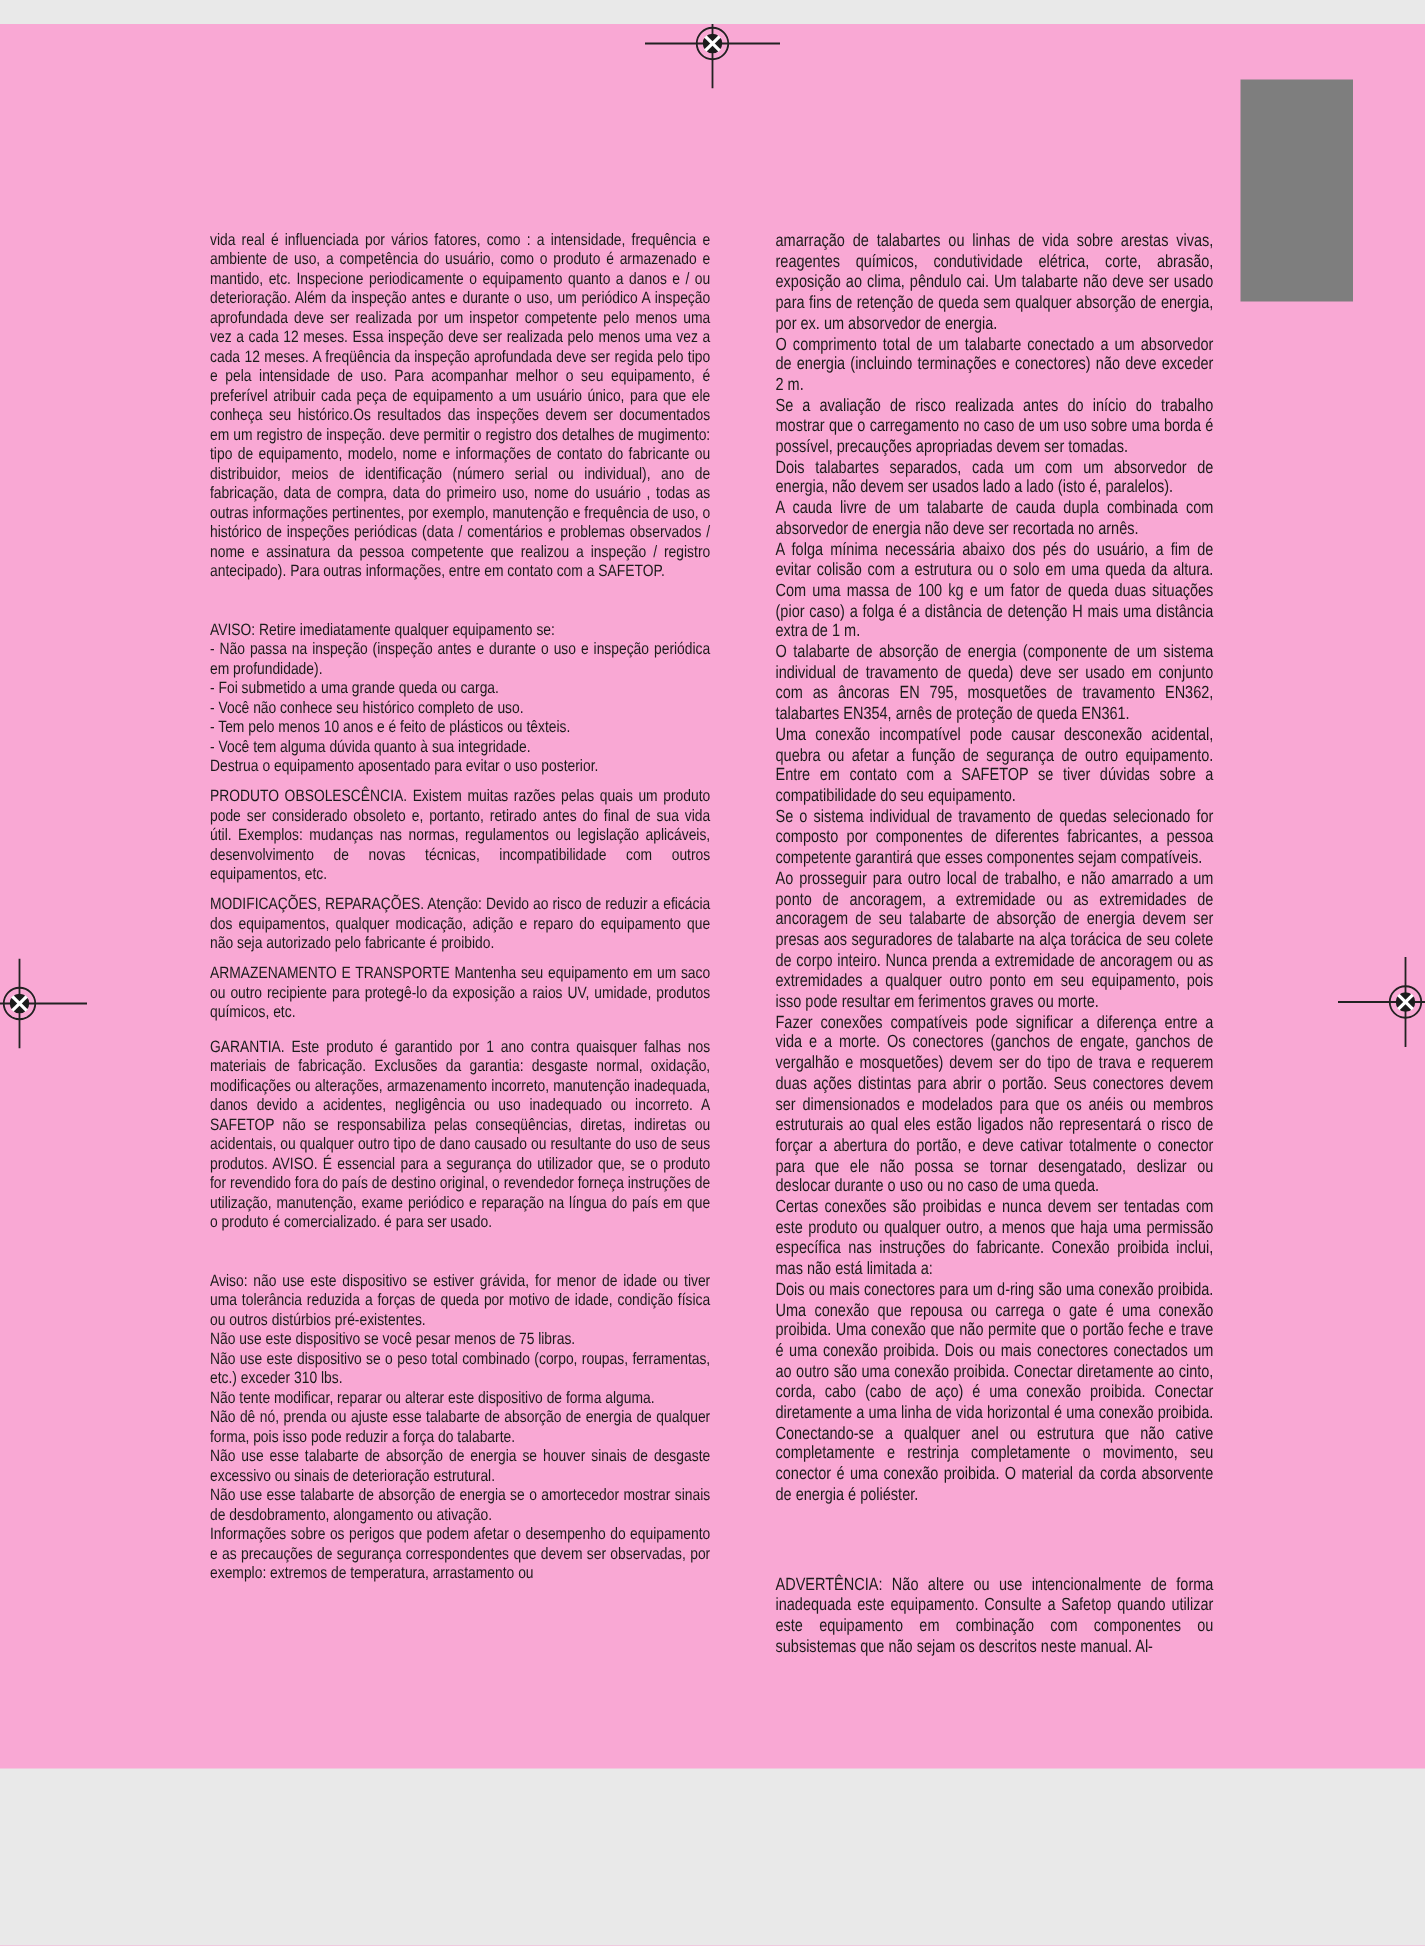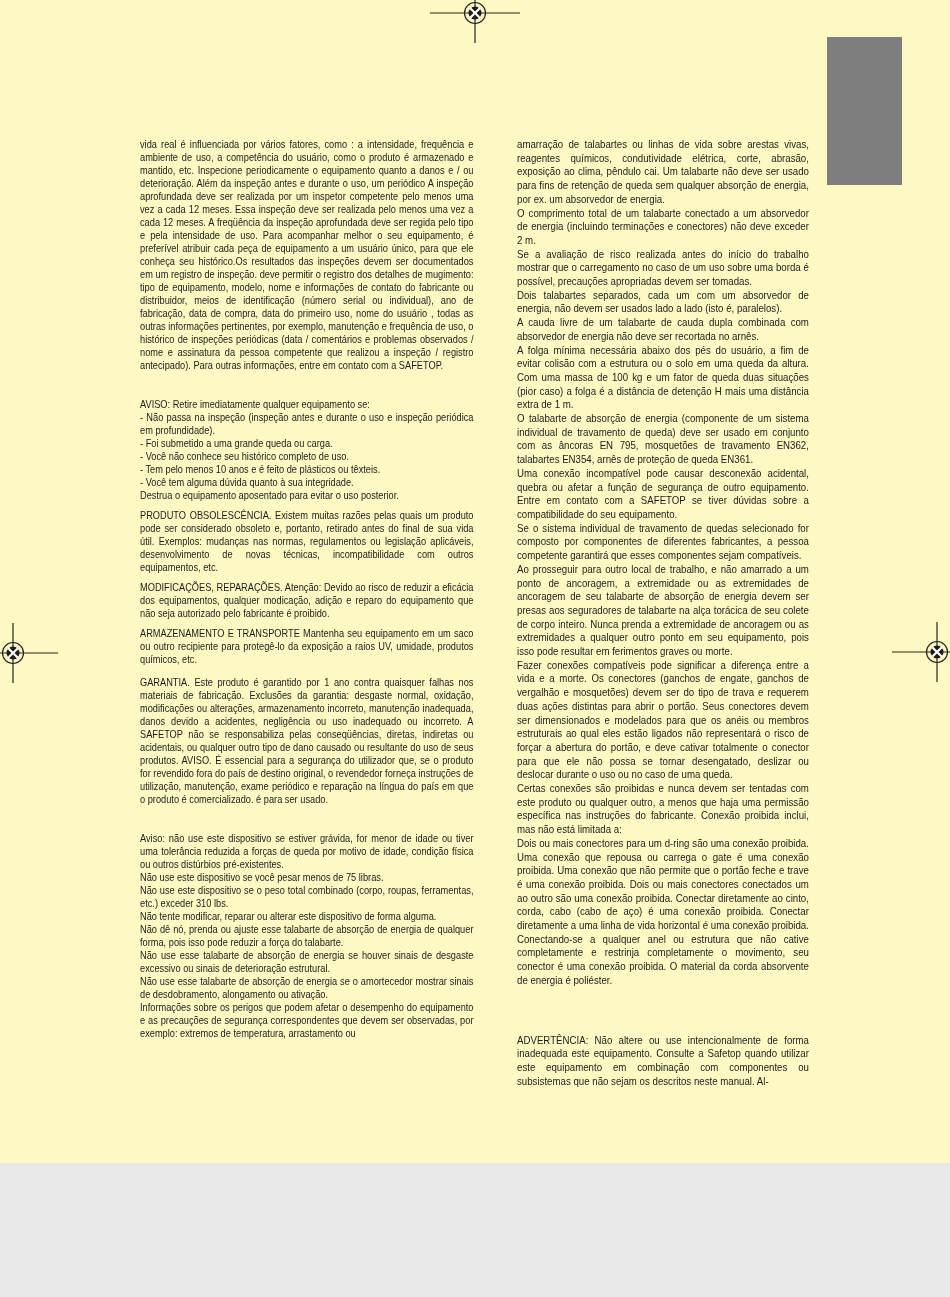--- a/index.html
+++ b/index.html
@@ -1,20 +1,20 @@
 <!DOCTYPE html>
 <html lang="pt"><head>
 <meta charset="utf-8">
 <style>
   html,body { margin:0; padding:0; background:#e9e9e9; }
   .page {
     position: relative;
     width: 950px; height: 1163px;
-    margin: 0 auto;
-    background: #fef9c3;
+    margin: 16px auto;
+    background: #f9a8d4;
     overflow: hidden;
     font-family: "Liberation Sans", "DejaVu Sans", sans-serif;
   }
   
   .column {
     position: absolute;
     top: 138px;
     transform-origin: left top;
     text-align: justify;
     color: #1b1b1b;

